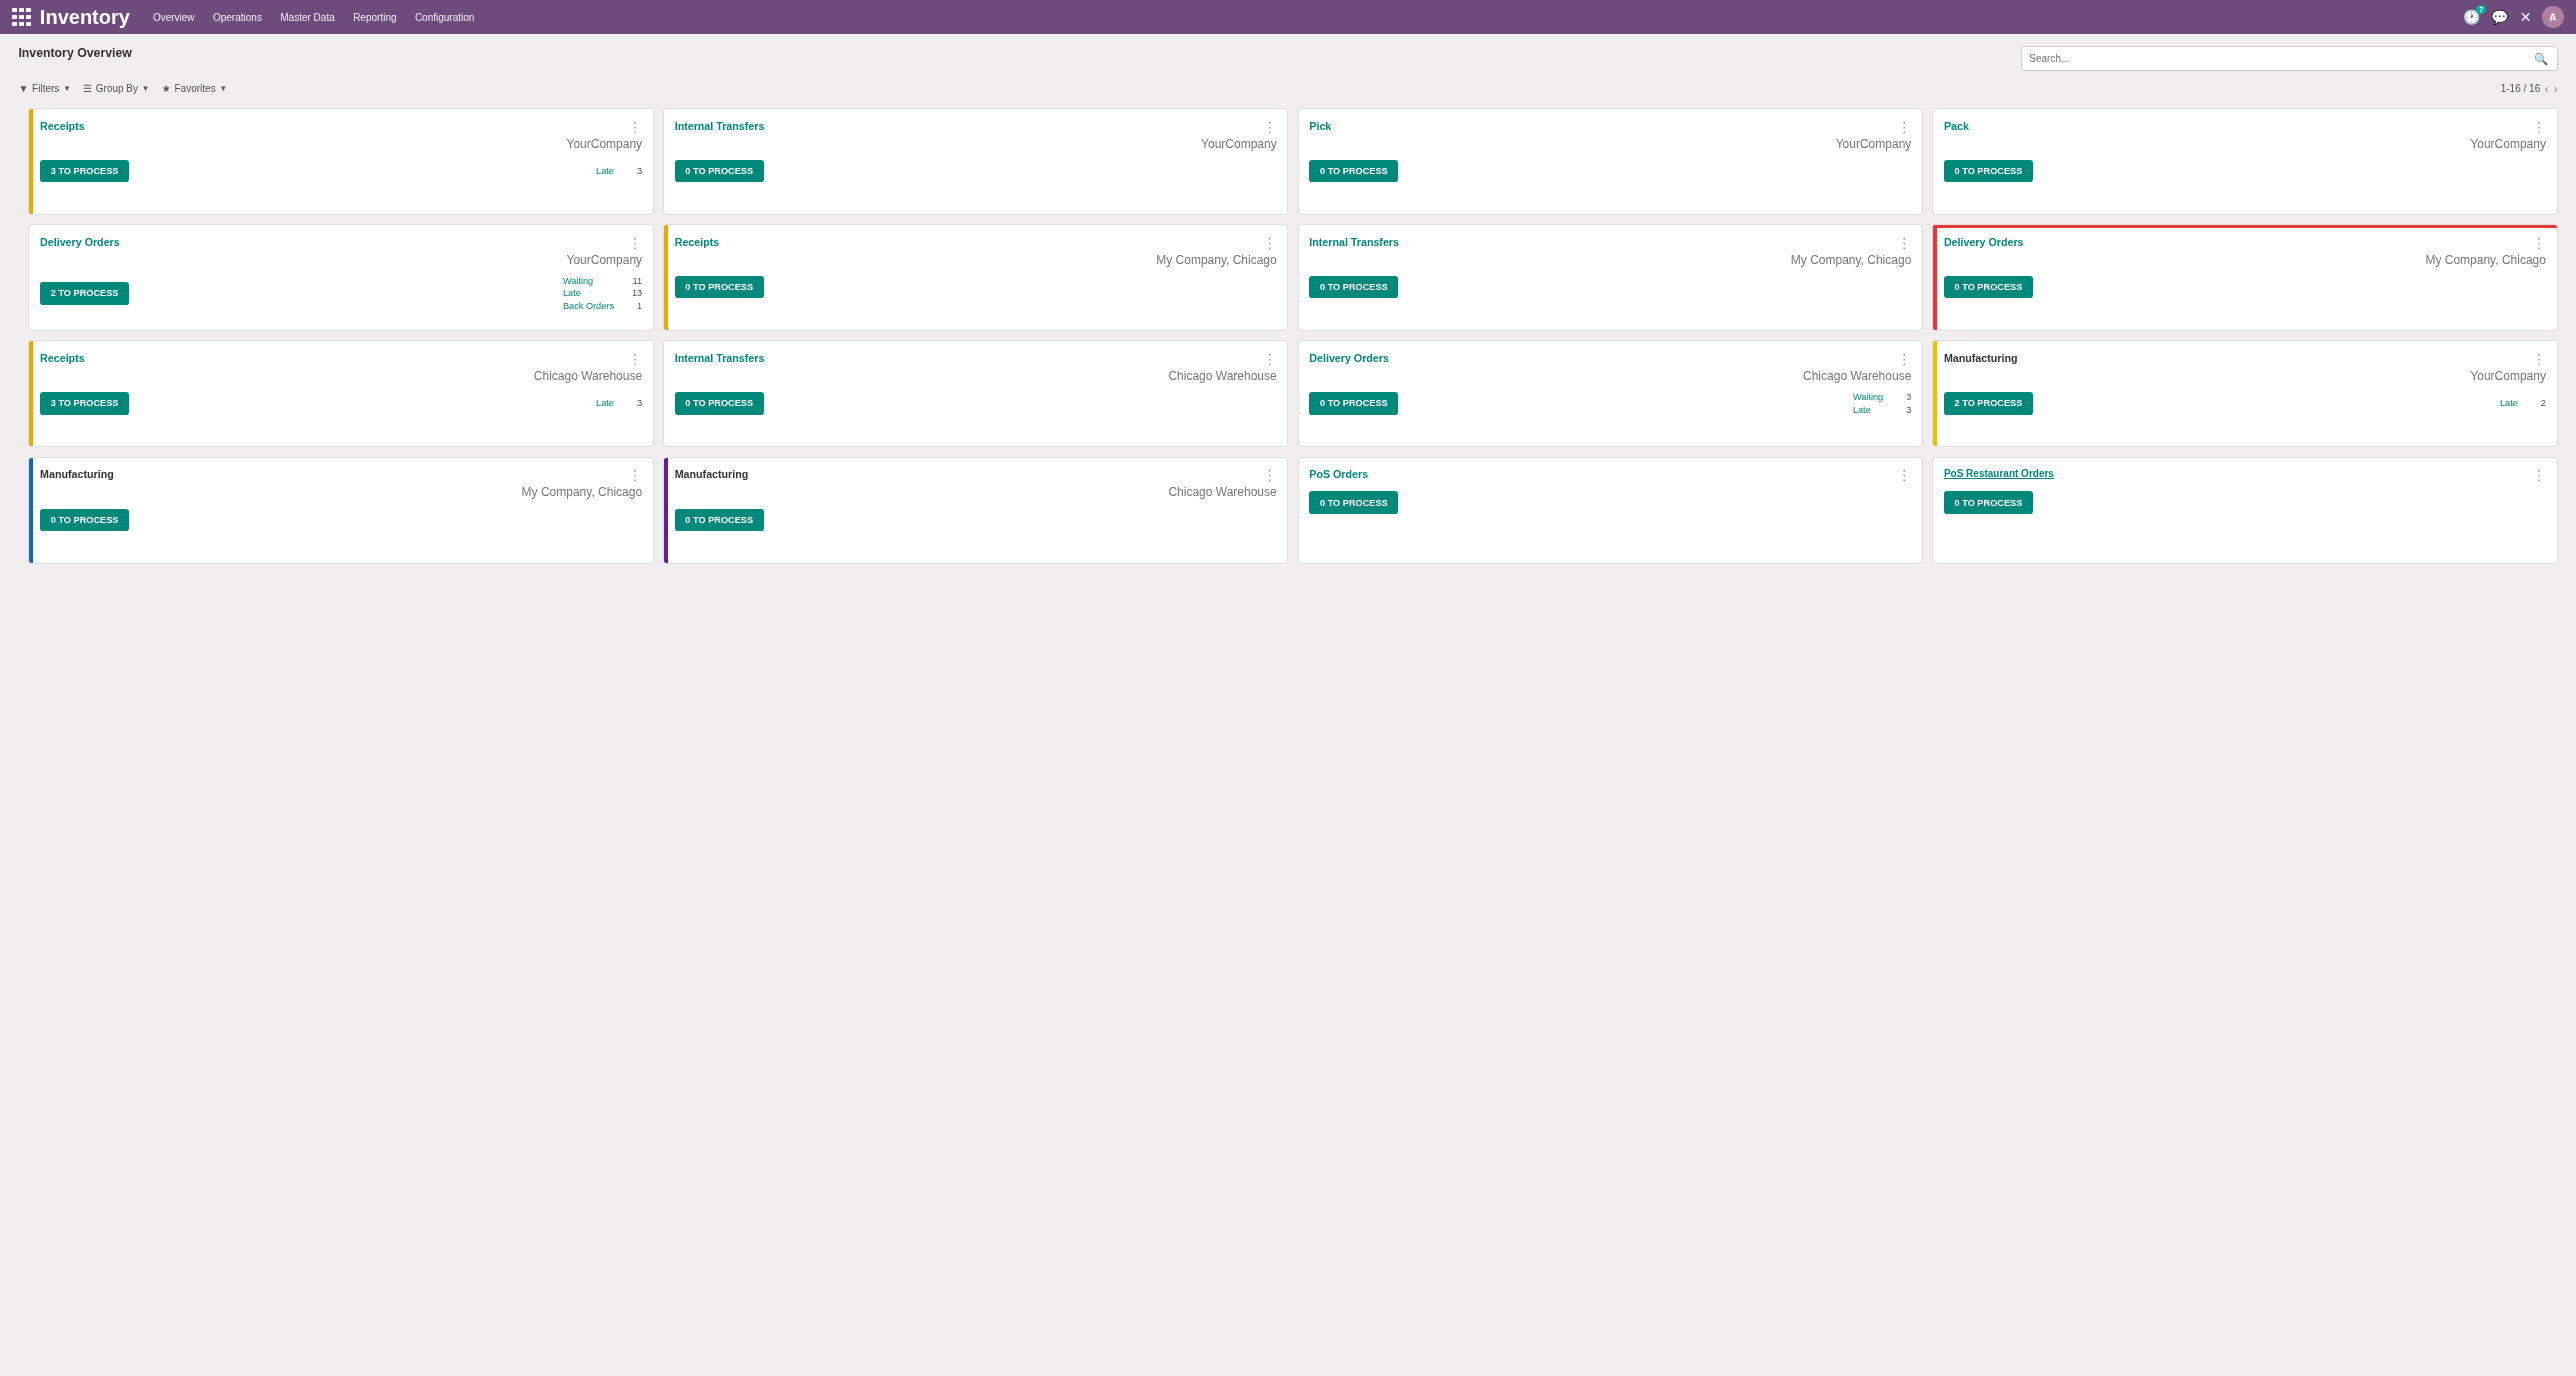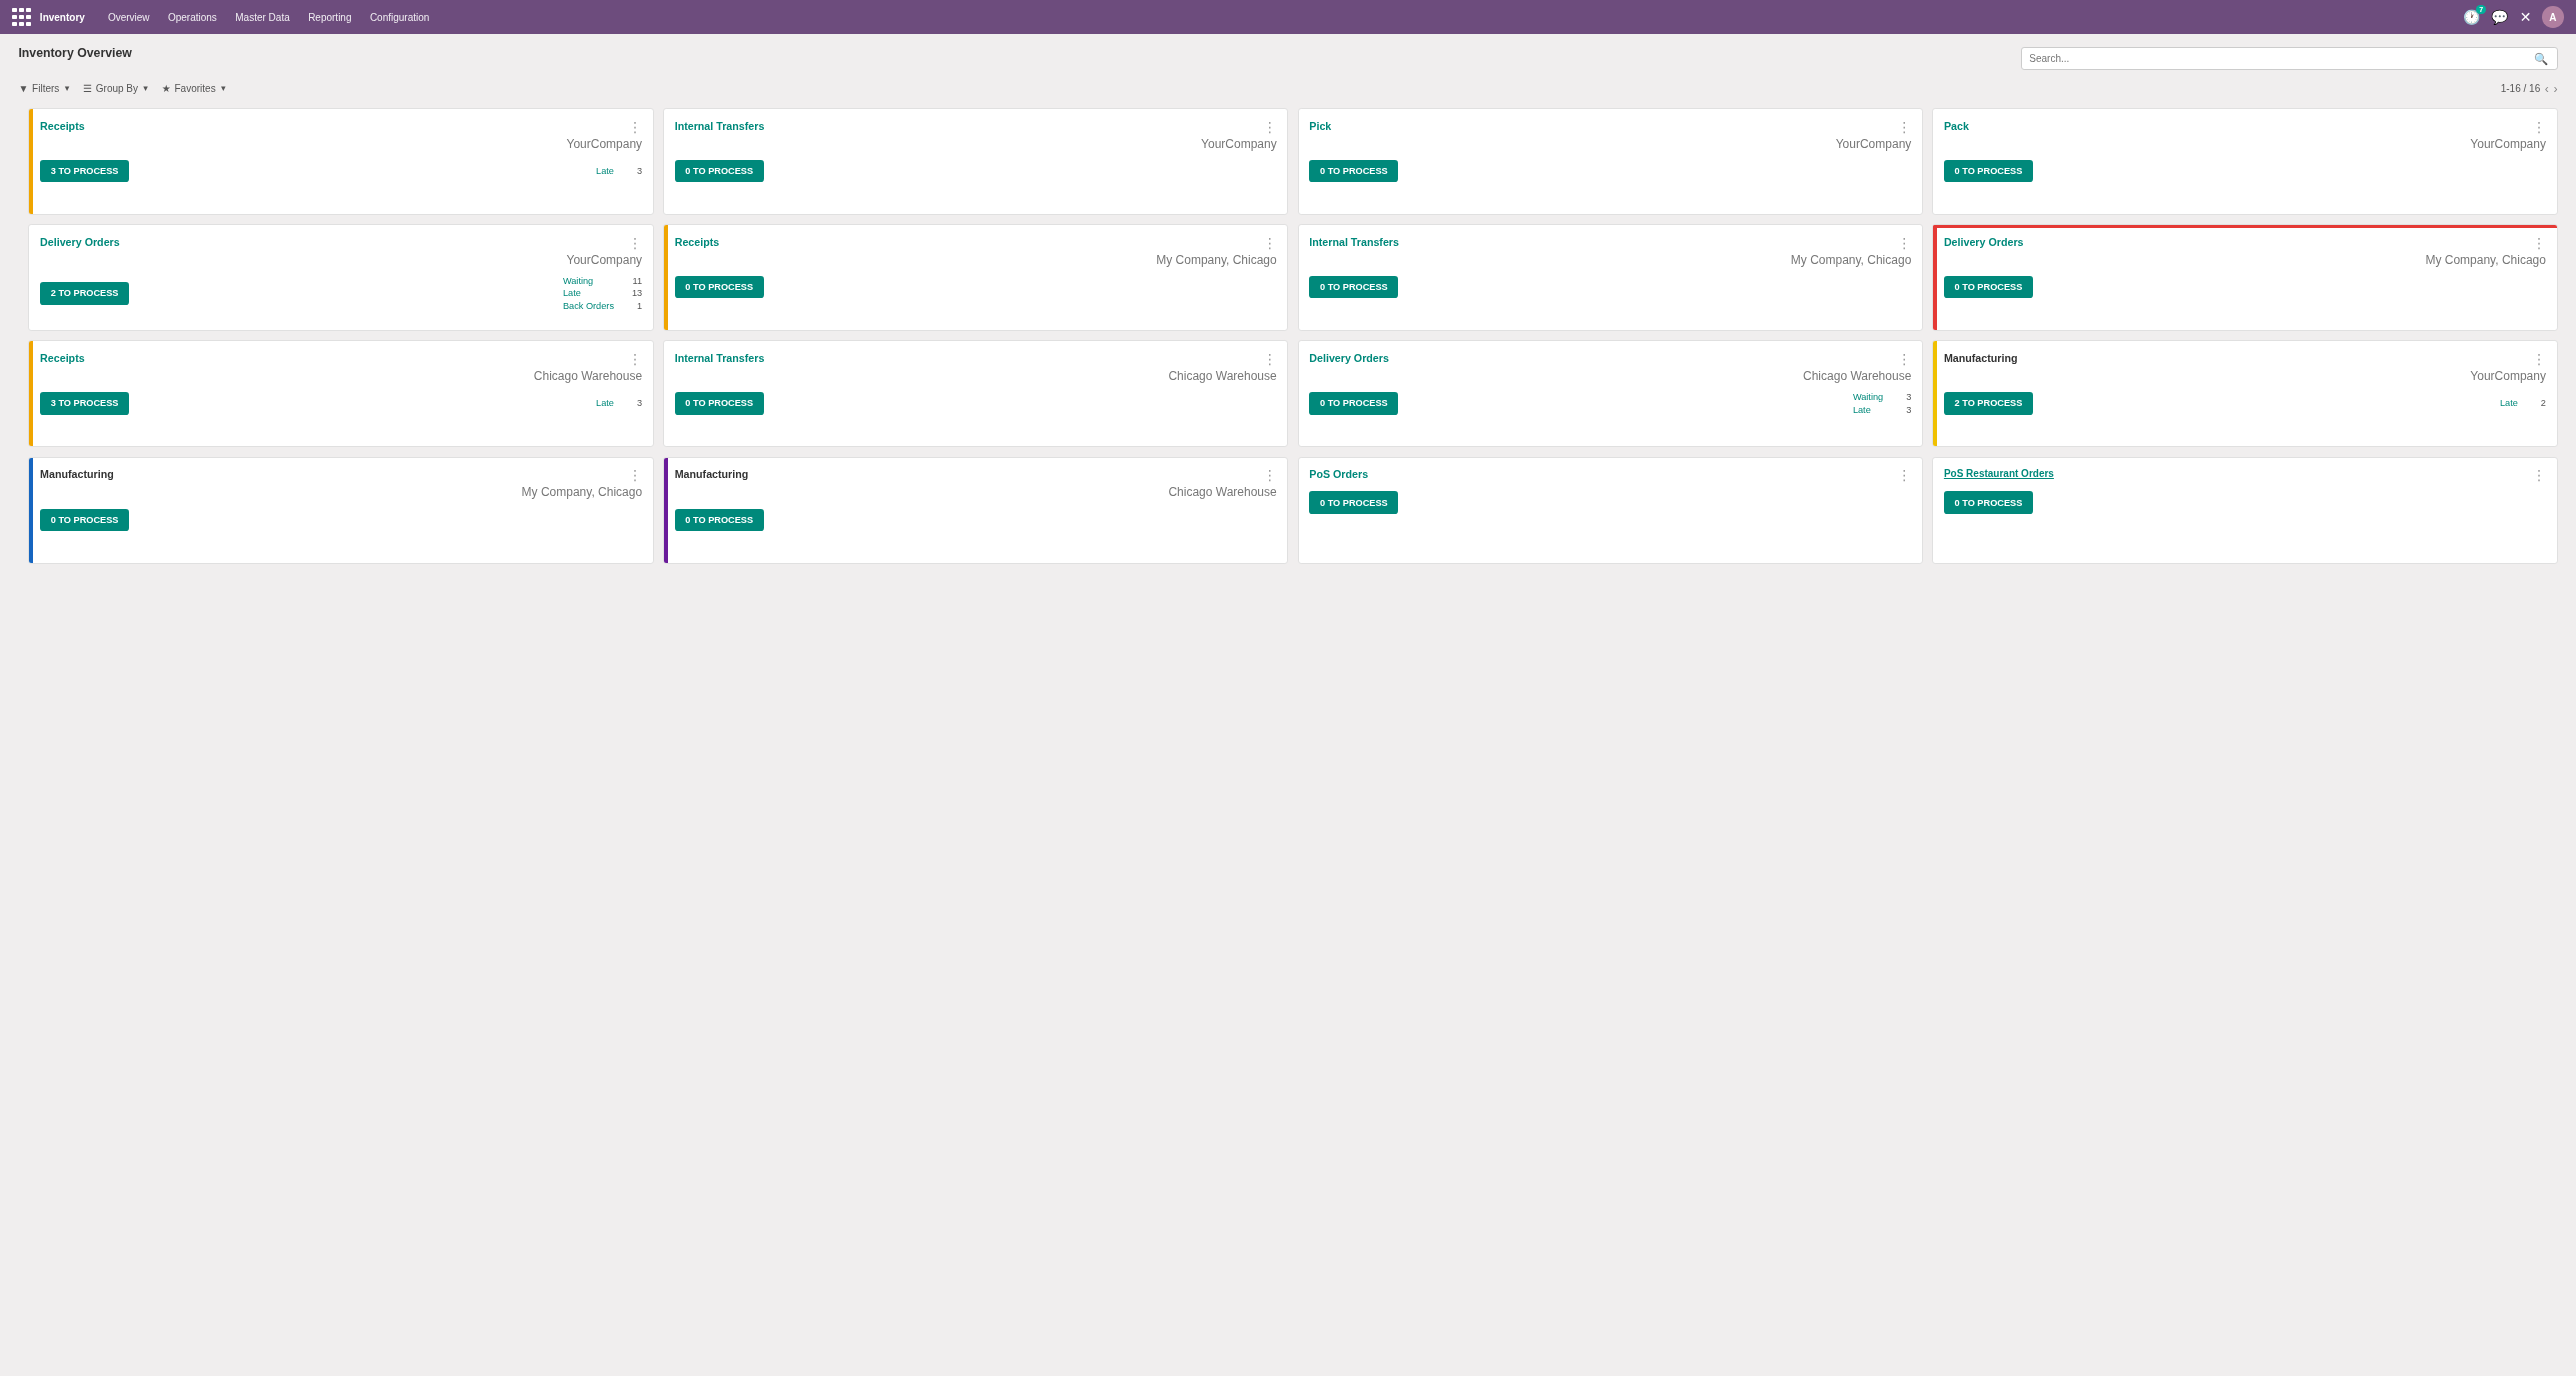--- a/index.html
+++ b/index.html
@@ -22,21 +22,21 @@
       grid-template-columns: repeat(3,4.6px);
       gap: 2.3px;
     }
     .topnav-grid-icon span {
       width: 4.6px; height: 4.6px;
       background: #fff;
       border-radius: 0.8px;
       display: block;
     }
     .topnav-logo {
-      font-size: 10px;
+      font-size: 20px;
       font-weight: 700;
       margin-right: 23px;
       color: #fff;
     }
     .topnav-menu {
       display: flex;
       gap: 18.4px;
       flex: 1;
     }
     .topnav-menu a {
@@ -251,21 +251,21 @@
       <span class="badge">7</span>
     </div>
     <div class="topnav-icon">💬</div>
     <div class="topnav-icon">✕</div>
     <div class="avatar">A</div>
   </div>
 </nav>
 
 <div class="content">
 
-  <div style="display:flex; align-items:center; margin-bottom:10.7px;">
+  <div style="display:flex; margin-bottom:10.7px;">
     <div class="page-title">Inventory Overview</div>
     <div class="search-box" style="max-width:537px; margin-left:auto;gap:37px;">
       <input type="text" placeholder="Search..." style="">
       <span class="search-btn">🔍</span>
     </div>
   </div>
 
   <div style="display:flex; align-items:center; margin-bottom:12.3px;">
     <div class="filter-bar">
       <div class="filter-btn">

